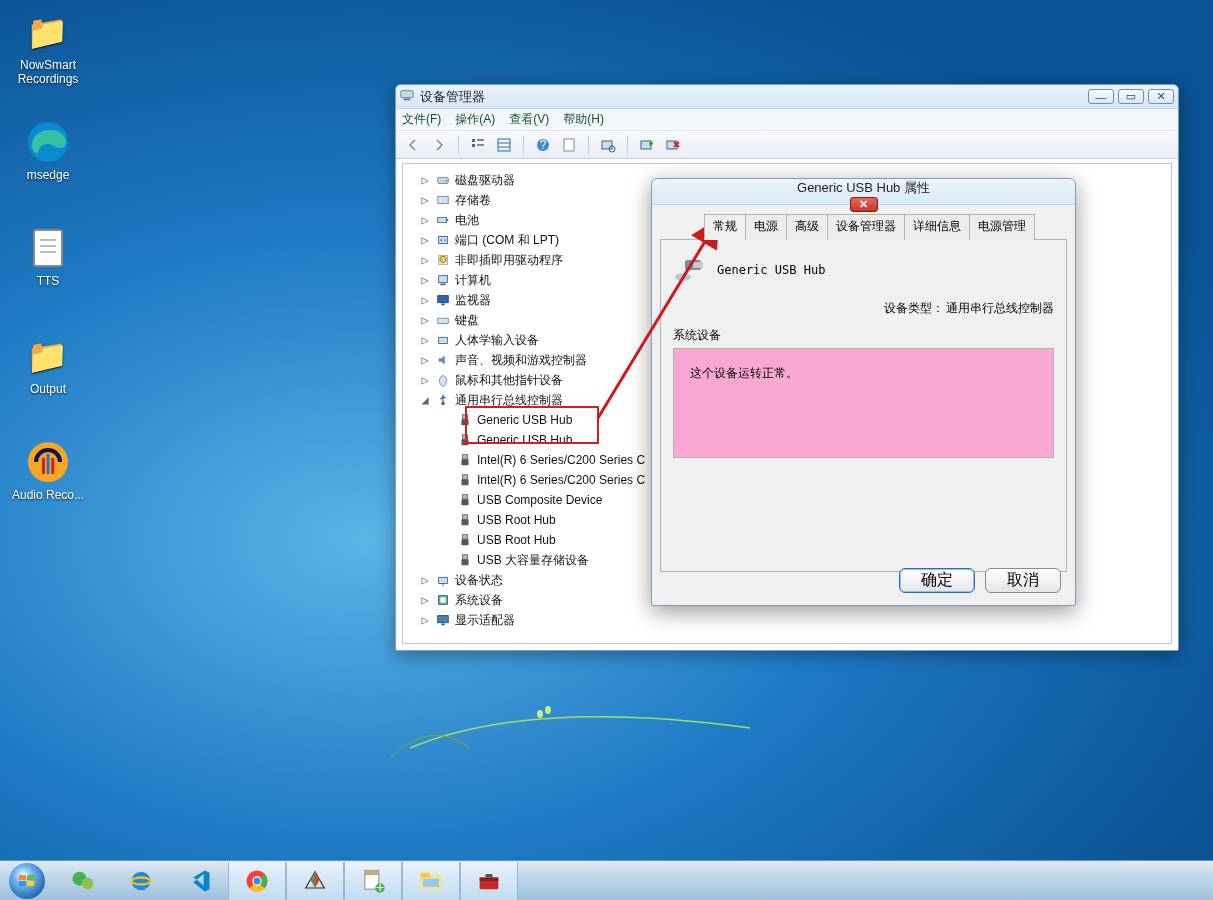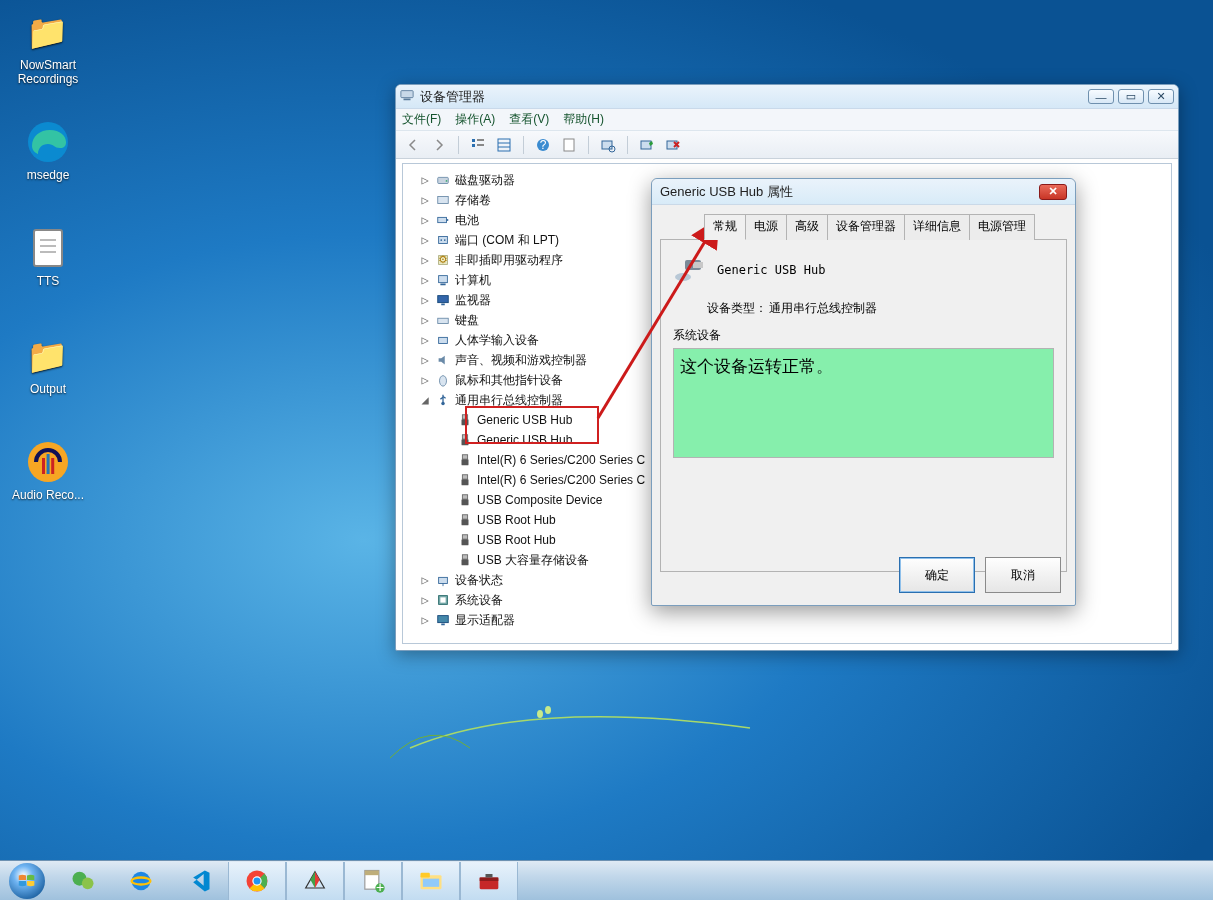--- a/index.html
+++ b/index.html
@@ -31,39 +31,39 @@
 .tree { font-size: 13px; color:#111; }
 .tree-row { display:flex; align-items:center; height:20px; white-space:nowrap; }
 .exp { width:12px; text-align:center; color:#666; font-family: monospace; }
 .tico { width:16px; height:16px; margin:0 4px; display:flex; align-items:center; justify-content:center; }
 .tico svg { width:14px; height:14px; }
 .nlabel { }
 .highlight-box { position:absolute; border:2px solid #d02020; pointer-events:none; }
 
 
 .prop-dialog { position:absolute; left:651px; top:178px; width:425px; height:428px; background:#f0f0f0; border:1px solid #7b9ebd; border-radius:6px 6px 2px 2px; box-shadow:0 6px 22px rgba(0,0,0,0.4); }
-.prop-titlebar { height:26px; background: linear-gradient(#eaf3fb,#d8ebf8); display:flex; align-items:center; padding:0 8px; border-bottom:1px solid #cad9e8; border-radius:6px 6px 0 0; }
+.prop-titlebar { height:26px; background: linear-gradient(#eaf3fb,#d8ebf8); display:flex; align-items:center; padding:0 8px; border-bottom:1px solid #cad9e8; border-radius:6px 6px 0 0;flex-direction:column; }
 .prop-titlebar .ttxt { flex:1; font-size:13px; color:#222; }
 .close-btn { width:28px; height:16px; border:1px solid #8a1a1a; border-radius:3px; background: linear-gradient(#e96a5a,#c83526); color:#fff; display:flex; align-items:center; justify-content:center; font-size:11px; font-weight:bold; }
 
 .tabbar { display:flex; margin:8px 8px 0; border-bottom:1px solid #b3b3b3; }
 .tab { padding:3px 8px 4px; font-size:12px; border:1px solid #b3b3b3; border-bottom:none; background:#ececec; margin-right:-1px; position:relative; top:1px; }
 .tab.active { background:#f0f0f0; border-bottom:1px solid #f0f0f0; z-index:2;margin-left:44px; }
 
 .tab-page { margin:0 8px 8px; border:1px solid #b3b3b3; border-top:none; background:#f0f0f0; padding:14px 12px 12px; height:332px; }
 .dev-head { display:flex; align-items:center; gap:12px; margin-bottom:14px; }
 .dev-head .devico { width:32px; height:32px; }
-.info-row { display:flex; margin-bottom:6px; font-family: SimSun, "Courier New", monospace; }
+.info-row { display:flex; margin-bottom:6px; font-family: SimSun, "Courier New", monospace; justify-content: flex-end; }
 .info-row .k { width:96px; padding-left:34px; }
 .info-row .v { }
 .status-lbl { margin-top:10px; margin-bottom:4px; }
-.status-box { width:100%; height:110px; border:1px solid #b3b3b3; background:#86efac; padding:6px; font-family: SimSun, monospace; font-size:17px; overflow:auto; }
+.status-box { width:100%; height:110px; border:1px solid #b3b3b3; background:#f9a8d4; padding:16px; font-family: SimSun, monospace; font-size:12px; overflow:auto; }
 
 .dlg-buttons { position:absolute; right:14px; bottom:12px; display:flex; gap:10px; }
-.dlg-buttons button { width:76px; height:36px; background: linear-gradient(#fefefe,#e6e6e6); border:1px solid #8a8a8a; border-radius:0; font-size:12px; }
+.dlg-buttons button { width:76px; height:25px; background: linear-gradient(#fefefe,#e6e6e6); border:1px solid #8a8a8a; border-radius:6px; font-size:16px; }
 .dlg-buttons button.default { border:1px solid #2a6fb0; box-shadow:0 0 0 1px #8fc0eb inset; }
 
 
 .arrow { position:absolute; pointer-events:none; }
 
 
 .taskbar { position:absolute; left:0; right:0; bottom:0; height:40px; background: linear-gradient(#dfeaf4, #c1d7ea 40%, #9fc1dd); border-top:1px solid #6d91b1; display:flex; align-items:center; padding:0 0 0 0; }
 .start-orb { width:54px; height:40px; display:flex; align-items:center; justify-content:center; }
 .start-orb .orb { width:36px; height:36px; border-radius:50%; background: radial-gradient(circle at 40% 35%, #fff, #6fb4f2 30%, #1a5f9f 80%); display:flex; align-items:center; justify-content:center; }
 .tb-app { width:58px; height:38px; display:flex; align-items:center; justify-content:center; border-left:1px solid transparent; border-right:1px solid transparent; }

